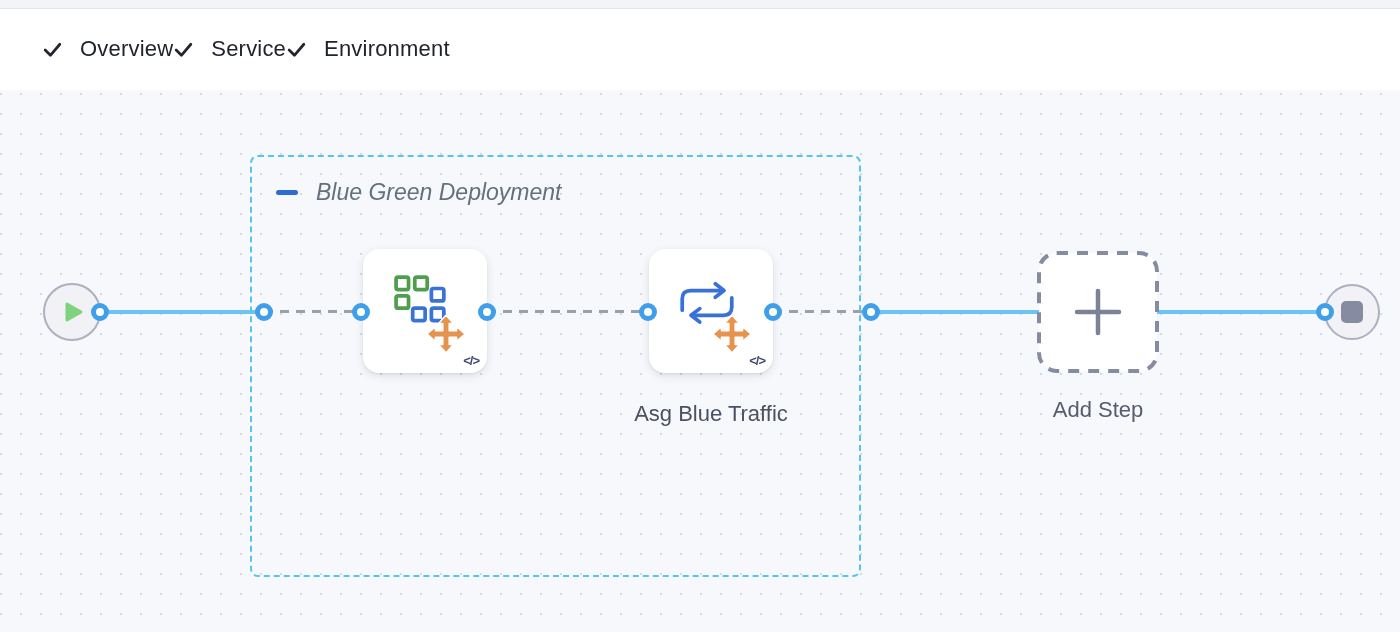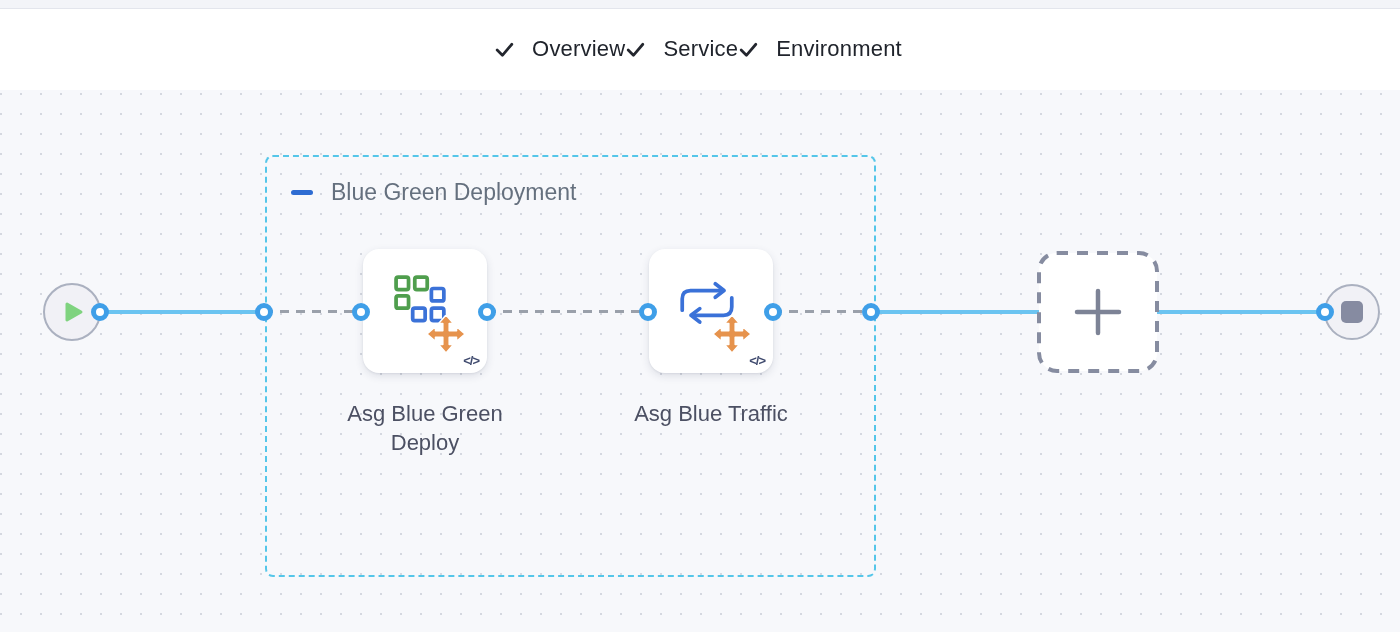--- a/index.html
+++ b/index.html
@@ -4,21 +4,21 @@
 <style>
   * { margin:0; padding:0; box-sizing:border-box; }
   html,body { width:1400px; height:632px; overflow:hidden; }
   body { font-family:"Liberation Sans", sans-serif; background:#ffffff; position:relative; }
 
   
   .top-strip { height:9px; background:#f3f4f8; border-bottom:1px solid #e3e5ec; }
 
   
   .tab-bar { height:80px; background:#ffffff; display:flex; align-items:stretch;
-             justify-content:center; padding:0 46px 0 42px; position:relative; }
+             justify-content:flex-start; padding:0 46px 0 42px; position:relative; }
   .tab { display:flex; align-items:center; gap:17px; position:relative; cursor:pointer; }
   .tab-label { font-size:22px; color:#20242c; font-weight:500; letter-spacing:0.2px; }
   .tab.active .tab-label { font-weight:700; }
   .tab .check { width:21px; height:21px; display:block; }
   .tab.active::after { content:""; position:absolute; left:-33px; right:-33px; bottom:0;
              height:5px; background:#2e6ed3; border-radius:3px; }
 
   
   .canvas { position:absolute; top:90px; left:0; width:1400px; height:542px;
             background-color:#f7f8fb;
@@ -33,22 +33,22 @@
           background:#ffffff; border:5px solid #3f9fe8; z-index:6; }
 
   
   .terminal { position:absolute; border-radius:50%; background:#f1f1f6; border:2px solid #abb1c0;
               display:flex; align-items:center; justify-content:center; z-index:3; cursor:pointer; }
   .start-node { left:43px; top:193px; width:58px; height:58px; }
   .end-node   { left:1324px; top:194px; width:56px; height:56px; }
   .stop-square { width:22px; height:22px; background:#868ba1; border-radius:5px; }
 
   
-  .step-group { position:absolute; left:265px; top:65px; width:611px; height:422px;
-                border:2px dashed #55c6e9; border-radius:8px; z-index:2; }
+  .step-group { position:absolute; left:250px; top:65px; width:611px; height:422px;
+                border:2px dashed #55c6e9; border-radius:8px; z-index:2;font-style:italic; }
   .group-header { position:absolute; left:24px; top:22px; display:flex; align-items:center; gap:18px; }
   .minus-btn { width:22px; height:16px; display:flex; align-items:center; cursor:pointer; }
   .minus-bar { width:22px; height:5px; background:#2e6cd2; border-radius:2.5px; }
   .group-title { font-size:23px; color:#65707e; }
 
   
   .step-card { position:absolute; width:124px; height:124px; background:#ffffff; border-radius:16px;
                box-shadow:0 3px 9px rgba(40,50,80,0.12), 0 1px 2px rgba(40,50,80,0.08);
                z-index:4; cursor:pointer; }
   .step-card .main-icon { position:absolute; }
@@ -162,16 +162,16 @@
 
   <div class="port" style="left:91px;"></div>
   <div class="port" style="left:255px;"></div>
   <div class="port" style="left:352px;"></div>
   <div class="port" style="left:478px;"></div>
   <div class="port" style="left:639px;"></div>
   <div class="port" style="left:764px;"></div>
   <div class="port" style="left:862px;"></div>
   <div class="port" style="left:1316px;"></div>
 
-  <div class="node-label label-step1">Asg Blue Green Deploy</div>
   <div class="node-label label-step2">Asg Blue Traffic</div>
+  <div class="node-label label-add">Add Step</div>
 
 </div>
 
 </body></html>

